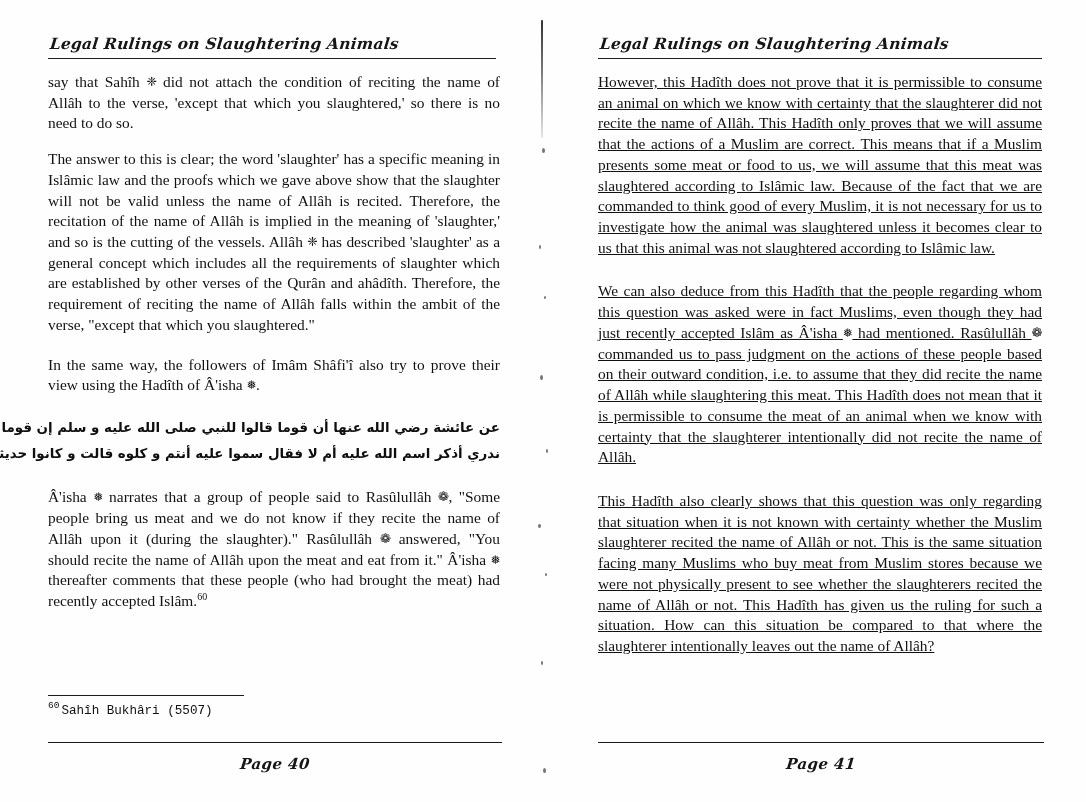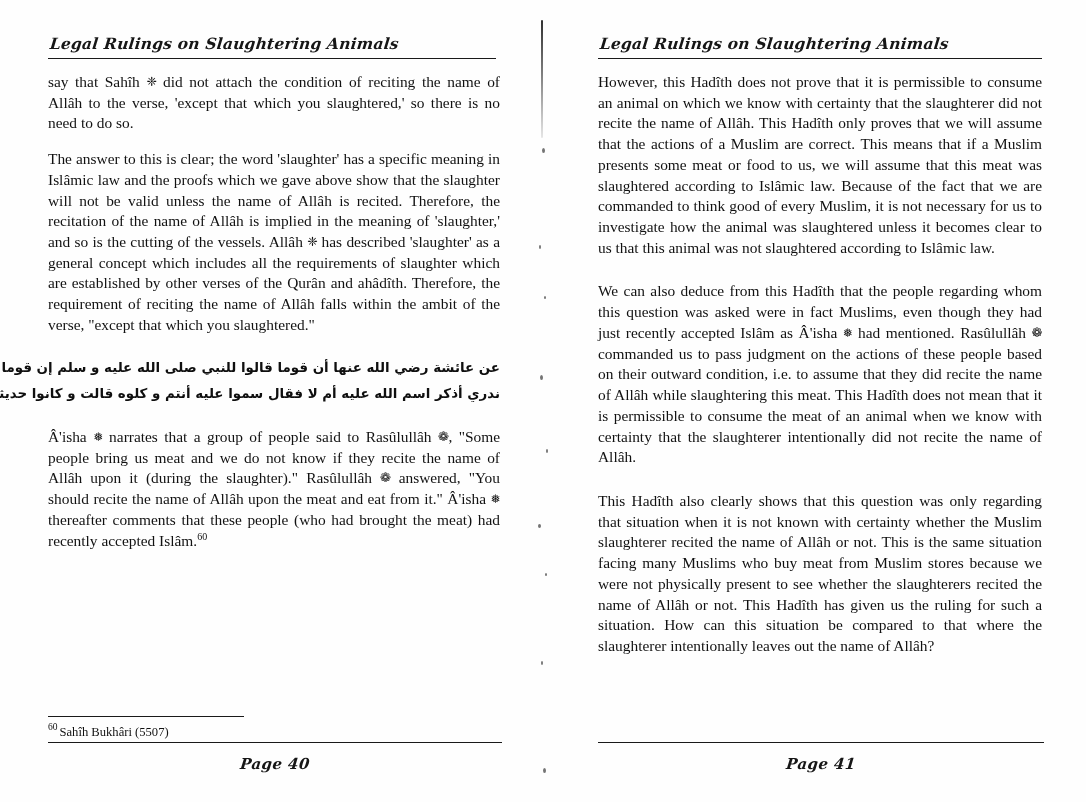--- a/index.html
+++ b/index.html
@@ -67,21 +67,21 @@
   p.para {
     margin: 0 0 15px 0;
     font-size: 15.4px;
     line-height: 1.345;
     text-align: justify;
     text-justify: inter-word;
     color: #111111;
     hyphens: none;
   }
   .page-left p.para  { width: 452px; }
-  .page-right p.para { width: 444px; }
+  .page-right p.para { width: 444px; text-decoration: underline; }
   p.para.loose   { margin-bottom: 19px; }
   p.para.extra   { margin-bottom: 23px; }
 
   sup.fn-ref {
     font-size: 10px;
     vertical-align: super;
     line-height: 0;
   }
 
   
@@ -109,22 +109,23 @@
     margin: 6px 0 20px 0;
     width: 452px;
     font-weight: 600;
   }
   .arabic-block .aline { display: block; white-space: nowrap; }
 
   
   .footnote-zone {
     position: absolute;
     left: 48px;
-    bottom: 62px;
+    bottom: 83px;
     width: 452px;
+    font-family: Liberation Mono, monospace;
   }
   .footnote-rule {
     width: 196px;
     height: 1px;
     background: #1a1a1a;
     margin-bottom: 7px;
   }
   .footnote-item {
     font-size: 12.6px;
     line-height: 1.3;
@@ -208,20 +209,21 @@
       <span class="rh-text">Legal Rulings on Slaughtering Animals</span>
       <div class="rh-rule"></div>
     </div>
 
     <div class="body-col">
 
       <p class="para"><span>say that Sahîh </span><span class="hon">❈</span><span> did not attach the condition of reciting the name of Allâh to the verse, 'except that which you slaughtered,' so there is no need to do so.</span></p>
 
       <p class="para loose"><span>The answer to this is clear; the word 'slaughter' has a specific meaning in Islâmic law and the proofs which we gave above show that the slaughter will not be valid unless the name of Allâh is recited. Therefore, the recitation of the name of Allâh is implied in the meaning of 'slaughter,' and so is the cutting of the vessels. Allâh </span><span class="hon">❈</span><span> has described 'slaughter' as a general concept which includes all the requirements of slaughter which are established by other verses of the Qurân and ahâdîth. Therefore, the requirement of reciting the name of Allâh falls within the ambit of the verse, "except that which you slaughtered."</span></p>
 
+      <p class="para loose"><span>In the same way, the followers of Imâm Shâfi'î also try to prove their view using the Hadîth of Â'isha </span><span class="hon hon-ra">❅</span><span>.</span></p>
 
       <div class="arabic-block">
         <span class="aline">عن عائشة رضي الله عنها أن قوما قالوا للنبي صلى الله عليه و سلم إن قوما يأتوننا بلحم لا</span>
         <span class="aline">ندري أذكر اسم الله عليه أم لا فقال سموا عليه أنتم و كلوه قالت و كانوا حديثي عهد بالكفر</span>
       </div>
 
       <p class="para"><span>Â'isha </span><span class="hon hon-ra">❅</span><span> narrates that a group of people said to Rasûlullâh </span><span class="hon hon-saw">❁</span><span>, "Some people bring us meat and we do not know if they recite the name of Allâh upon it (during the slaughter)." Rasûlullâh </span><span class="hon hon-saw">❁</span><span> answered, "You should recite the name of Allâh upon the meat and eat from it." Â'isha </span><span class="hon hon-ra">❅</span><span> thereafter comments that these people (who had brought the meat) had recently accepted Islâm.</span><sup class="fn-ref">60</sup></p>
 
     </div>
 

